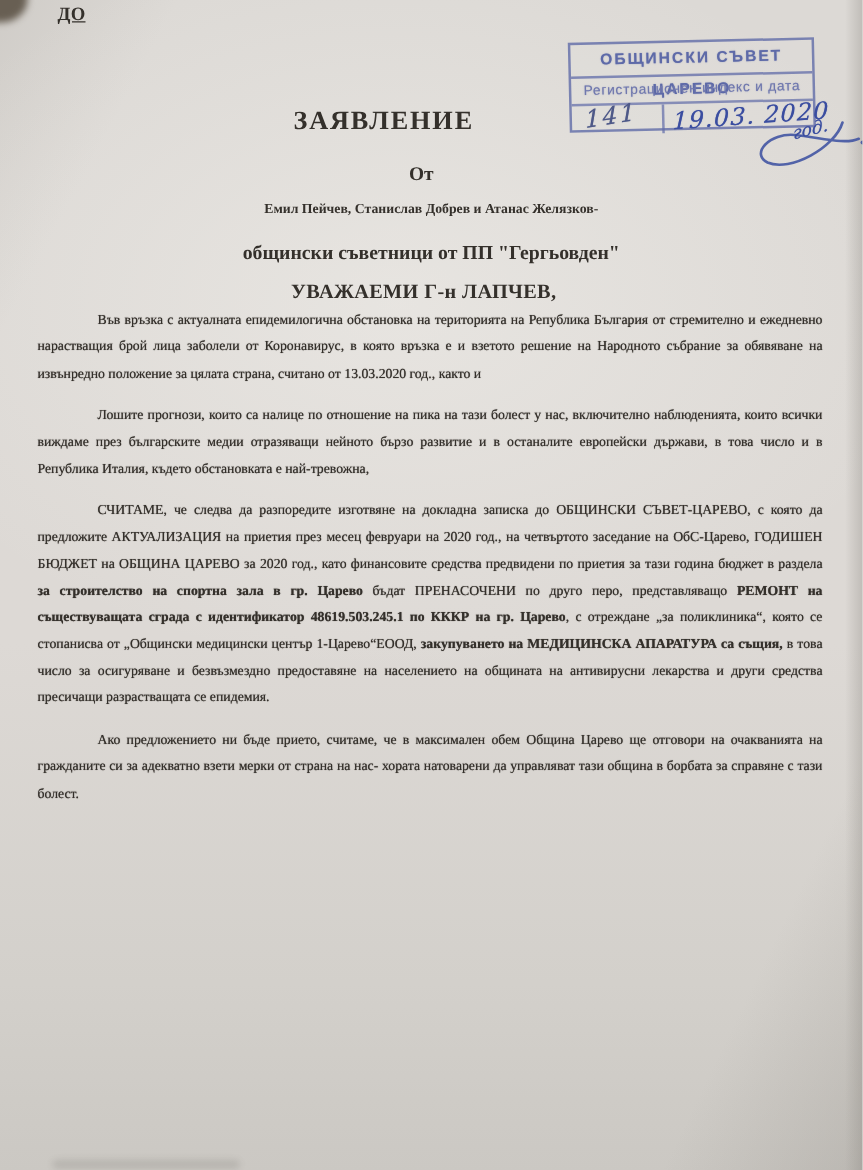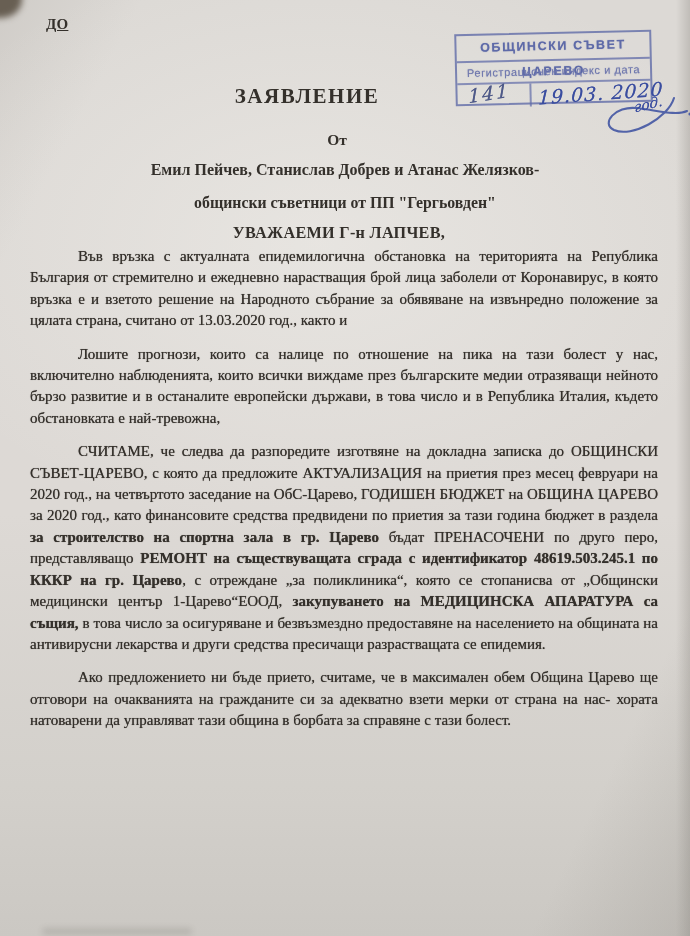--- a/index.html
+++ b/index.html
@@ -25,38 +25,38 @@
   .edge-shade-right{
     position:absolute;right:0;top:0;width:14px;height:100%;
     background:linear-gradient(270deg, rgba(140,136,130,.35), rgba(140,136,130,0));
   }
   .bottom-smudge{
     position:absolute;left:42px;top:928px;width:150px;height:7px;
     background:rgba(70,66,60,.35);filter:blur(3px);border-radius:4px;opacity:.45;
   }
 
   
-  .addr{position:absolute;left:46px;top:16px;font-weight:bold;font-size:15px;text-decoration:underline;}
+  .addr{position:absolute;left:46px;top:4px;font-weight:bold;font-size:15px;text-decoration:underline;}
   .addr div{margin-bottom:10px;line-height:17px;letter-spacing:.2px;}
 
   
   .title{
     position:absolute;top:84px;left:0;width:690px;text-align:center;
     font-weight:bold;font-size:21px;letter-spacing:1.5px;
     transform:translateX(-38px);
   }
   .from-label{position:absolute;top:131px;left:0;width:690px;text-align:center;font-weight:bold;font-size:15.5px;transform:translateX(-8px);}
-  .authors{position:absolute;top:161px;left:0;width:690px;text-align:center;font-weight:bold;font-size:16px;}
+  .authors{position:absolute;top:161px;left:0;width:690px;text-align:center;font-weight:bold;font-size:11px;}
   .authors-role{position:absolute;top:194px;left:0;width:690px;text-align:center;font-weight:bold;font-size:15.8px;}
   .salutation{position:absolute;top:224px;left:0;width:690px;text-align:center;font-weight:bold;font-size:16.2px;letter-spacing:.3px;transform:translateX(-6px);}
 
   
   .doc-body{
     position:absolute;left:30px;top:246px;width:628px;
-    font-size:15px;line-height:21.4px;
+    font-size:11px;line-height:21.4px;
     text-shadow:0 0 .7px rgba(48,44,39,.85);
   }
   .para{
     margin:0 0 12px 0;text-indent:48px;
     text-align:justify;
   }
   .para:last-child{margin-bottom:0;}
   .line-solo{margin:0 0 13px 0;text-indent:48px;letter-spacing:.3px;}
   .bd{font-weight:bold;}
 

